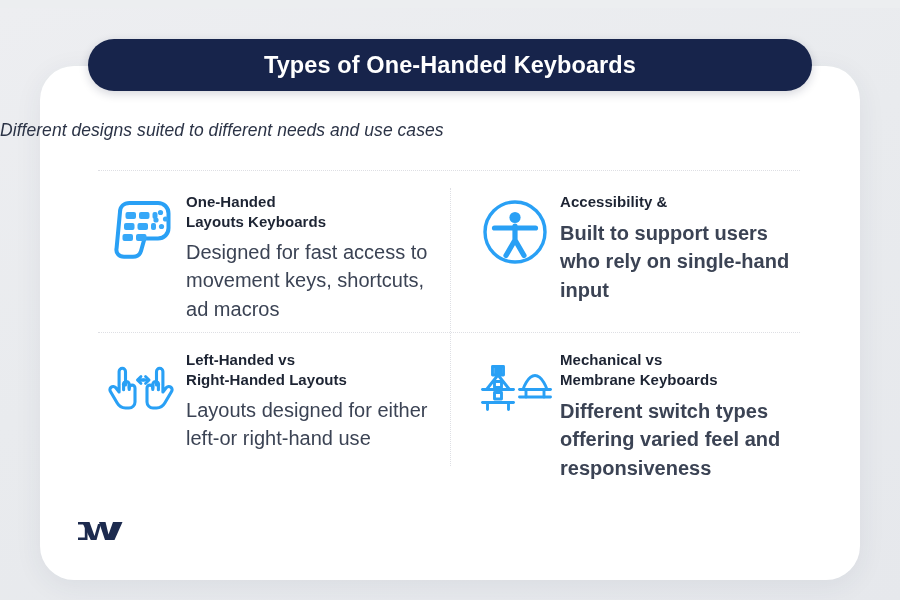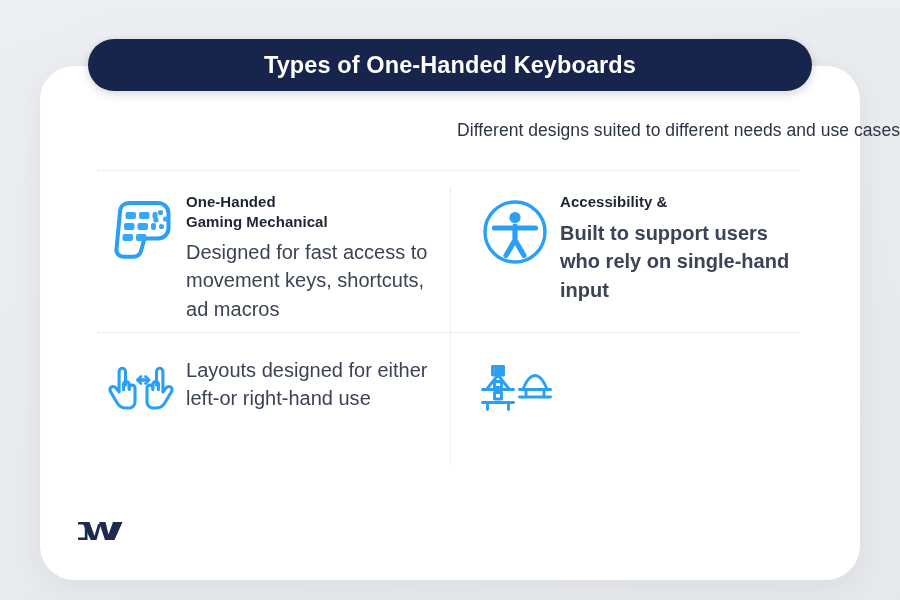--- a/index.html
+++ b/index.html
@@ -56,24 +56,25 @@
     letter-spacing: 0.1px;
     white-space: nowrap;
   }
 
   
   .subtitle {
     position: absolute;
     left: 0;
     top: 112px;
     width: 900px;
-    text-align: right;
+    text-align: left;
     font-size: 17.5px;
     color: #2b3346;
     letter-spacing: 0.05px;
+    font-style: italic;
   }
 
   
   .divider-h {
     position: absolute;
     left: 98px;
     width: 702px;
     height: 1px;
     border-top: 1px dotted #dedfe4;
   }
@@ -179,21 +180,21 @@
           <rect x="28" y="36" width="10.5" height="7" rx="2" fill="#37a8f8"></rect>
           <circle cx="52.5" cy="14.5" r="2.6" fill="#37a8f8"></circle>
           <circle cx="57.5" cy="21" r="2.6" fill="#37a8f8"></circle>
           <circle cx="48" cy="22" r="2.6" fill="#37a8f8"></circle>
           <circle cx="53.5" cy="28.5" r="2.6" fill="#37a8f8"></circle>
         </svg>
       </div>
       <div class="text-wrap">
         <div class="item-title">
           <span>One-Handed</span><br>
-          <span>Gaming Mechanical</span>
+          <span>Layouts Keyboards</span>
         </div>
         <div class="item-desc">Designed for fast access to movement keys, shortcuts, ad macros</div>
       </div>
     </div>
 
     <div class="cell cell-1">
       <div class="icon-wrap">
         <svg width="68" height="68" viewBox="0 0 68 68" aria-hidden="true">
           <circle cx="34" cy="34" r="30" fill="none" stroke="#29a0f5" stroke-width="3.4"></circle>
           <circle cx="34" cy="19.5" r="5.6" fill="#29a0f5"></circle>
@@ -226,20 +227,24 @@
           <g stroke="#29a0f5" stroke-width="2.8" stroke-linecap="round" stroke-linejoin="round" fill="none">
             <path d="M34.5 16 L39.5 16"></path>
             <path d="M37 12.4 L33.4 16 L37 19.6"></path>
             <path d="M37 16 L40 16"></path>
             <path d="M40 16 L44 16"></path>
             <path d="M41.5 12.4 L45.1 16 L41.5 19.6"></path>
           </g>
         </svg>
       </div>
       <div class="text-wrap">
+        <div class="item-title">
+          <span>Left-Handed vs</span><br>
+          <span>Right-Handed Layouts</span>
+        </div>
         <div class="item-desc">Layouts designed for either left-or right-hand use</div>
       </div>
     </div>
 
     <div class="cell cell-3">
       <div class="icon-wrap">
         <svg width="82" height="52" viewBox="0 0 82 52" aria-hidden="true">
           <g fill="none" stroke="#29a0f5" stroke-width="2.9" stroke-linejoin="round" stroke-linecap="round">
 
             <rect x="18.5" y="2.5" width="11" height="8.5"></rect>
@@ -253,20 +258,27 @@
             <path d="M24 28.6 L24 25.8"></path>
           </g>
           <g fill="none" stroke="#29a0f5" stroke-width="2.9" stroke-linejoin="round" stroke-linecap="round">
 
             <path d="M49 25.5 C49 25.5 53.5 11.5 61 11.5 C68.5 11.5 73 25.5 73 25.5 Z"></path>
             <path d="M45.5 25.5 L76.5 25.5"></path>
             <path d="M52 25.8 L52 33 M70 25.8 L70 33"></path>
             <path d="M45.5 33 L76.5 33"></path>
           </g>
         </svg>
+      </div>
+      <div class="text-wrap">
+        <div class="item-title">
+          <span>Mechanical vs</span><br>
+          <span>Membrane Keyboards</span>
+        </div>
+        <div class="item-desc">Different switch types offering varied feel and responsiveness</div>
       </div>
     </div>
 
   </div>
 
   <div class="logo">
     <svg width="56" height="32" viewBox="0 0 56 32" aria-hidden="true">
       <g fill="#1d2b4f">
         <path d="M4 7 L13.5 7 L13.5 25 L4 25 L4 22.5 L10.8 22.5 L10.8 9.5 L4 9.5 Z"></path>
         <path d="M8 7 L15.5 7 L20.5 21 L24 9 L27 9 L22.5 25 L16.8 25 Z"></path>

